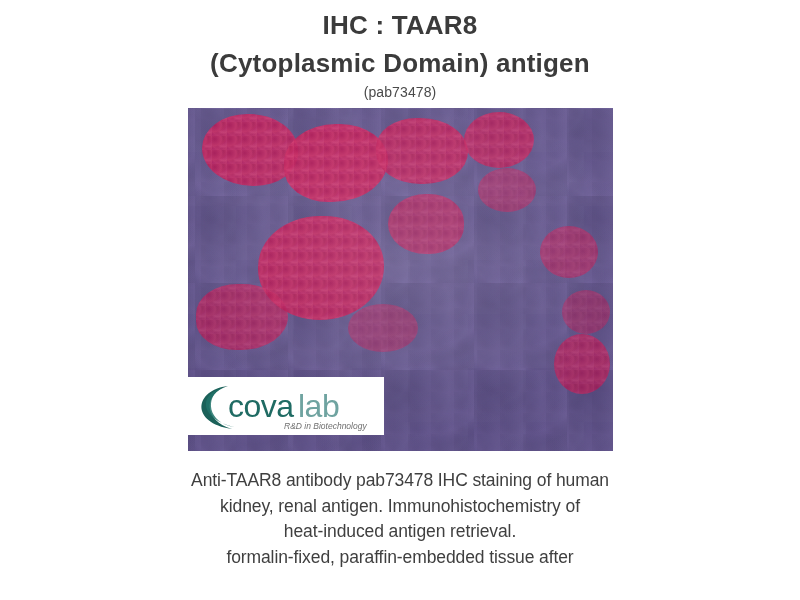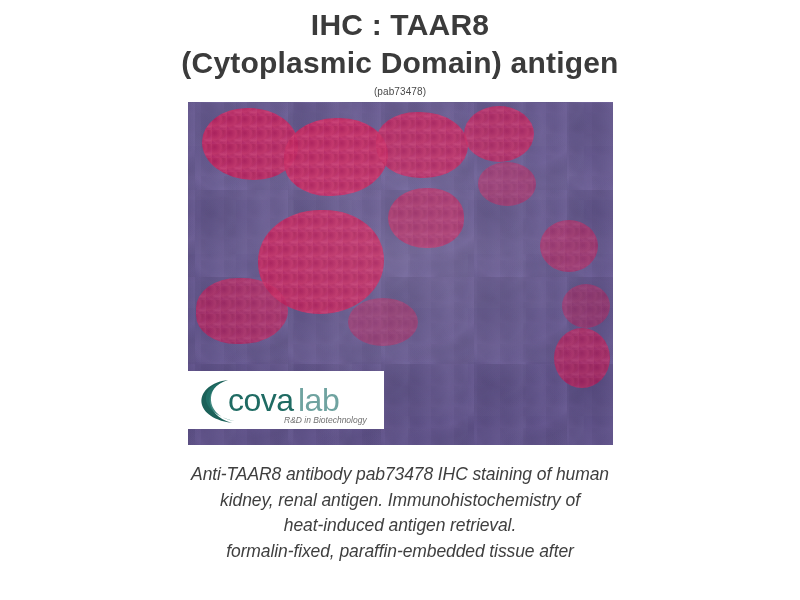--- a/index.html
+++ b/index.html
@@ -24,42 +24,42 @@
   }
 
   
   .title-block {
     width: 100%;
     text-align: center;
     padding-top: 6px;
   }
 
   .title-line {
-    font-size: 30px;
+    font-size: 26px;
     font-weight: bold;
     color: #3b3b3b;
     line-height: 38px;
     letter-spacing: 0.2px;
     white-space: nowrap;
   }
 
   .subtitle {
-    font-size: 10px;
+    font-size: 14px;
     color: #4a4a4a;
     line-height: 18px;
     margin-top: 1px;
     letter-spacing: 0.1px;
   }
 
   
   .figure-wrap {
     position: relative;
     width: 425px;
     height: 343px;
-    margin-top: 1px;
+    margin-top: 7px;
     overflow: hidden;
     background: #bef264;
   }
 
   .micrograph {
     position: absolute;
     inset: 0;
     overflow: hidden;
     
     background-color: #cfcadf;
@@ -216,21 +216,20 @@
     height: 58px;
   }
 
   .wm-svg { display: block; }
 
   
   .caption {
     width: 620px;
     text-align: center;
     margin-top: 17px;
-    font-style: italic;
   }
 
   .caption-line {
     font-size: 17.5px;
     color: #3f3f3f;
     line-height: 25.5px;
     letter-spacing: -0.1px;
     white-space: nowrap;
   }
 </style>

